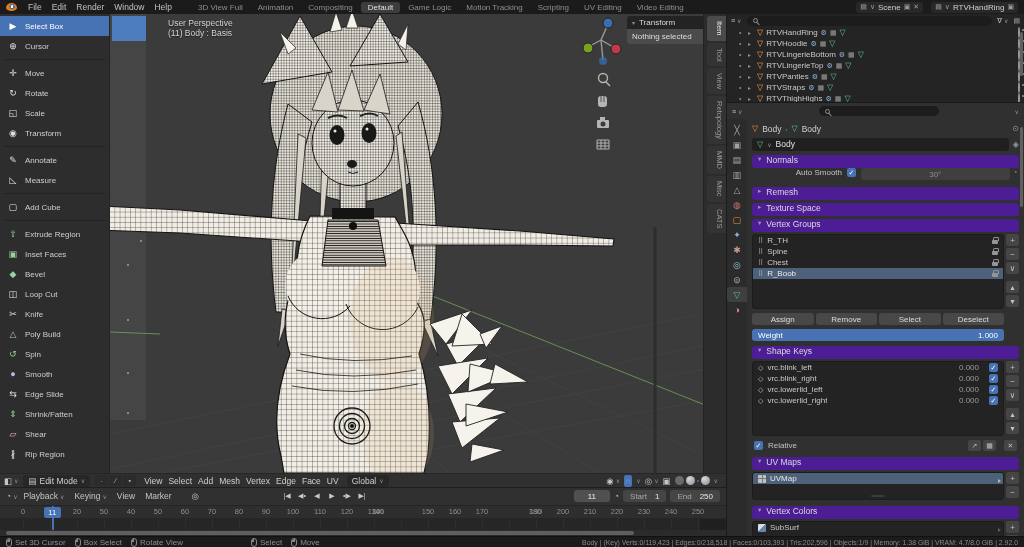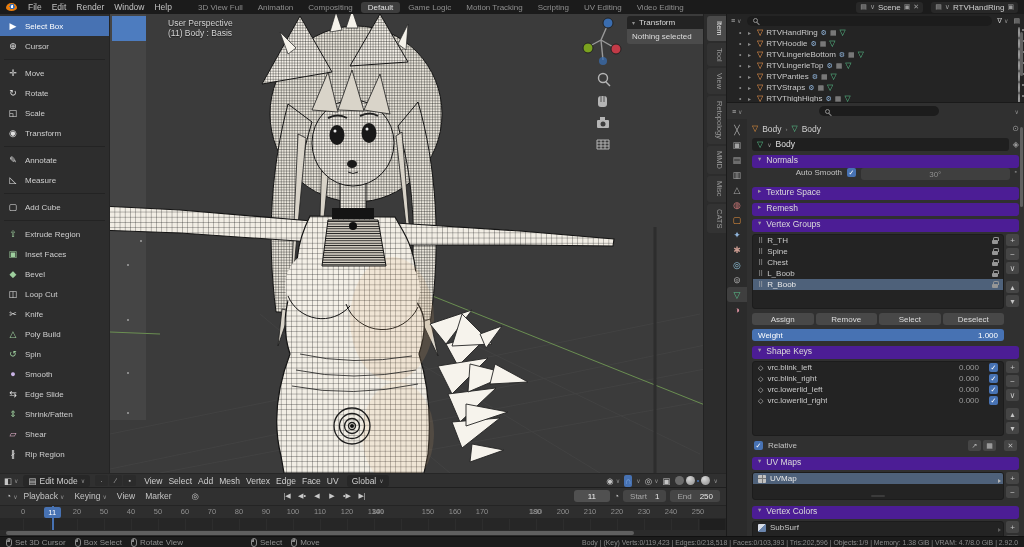--- a/index.html
+++ b/index.html
@@ -846,25 +846,25 @@
               <span>Normals</span>
             </div>
             <div class="asrow">
               <span class="aslabel">Auto Smooth</span>
               <span class="cb"></span>
               <span class="slider">30°</span>
               <span style="color:#777;font-size:7px">▪</span>
             </div>
             <div class="phead">
               <span class="arr">▸</span>
-              <span>Texture Space</span>
+              <span>Remesh</span>
             </div>
             <div class="phead">
               <span class="arr">▸</span>
-              <span>Remesh</span>
+              <span>Texture Space</span>
             </div>
 
             <div class="phead">
               <span class="arr">▾</span>
               <span>Vertex Groups</span>
             </div>
             <div class="listwrap">
               <div class="blist">
 
                   <div class="brow">
@@ -878,25 +878,20 @@
                     <span class="nm">Spine</span>
                     <span class="ic-lock"></span>
                   </div>
 
                   <div class="brow">
                     <span class="ic-vg">⠿</span>
                     <span class="nm">Chest</span>
                     <span class="ic-lock"></span>
                   </div>
 
-                  <div class="brow">
-                    <span class="ic-vg">⠿</span>
-                    <span class="nm">L_Boob</span>
-                    <span class="ic-lock"></span>
-                  </div>
 
                   <div class="brow sel">
                     <span class="ic-vg">⠿</span>
                     <span class="nm">R_Boob</span>
                     <span class="ic-lock"></span>
                   </div>
                 </div>
               <div class="btncol">
                 <span class="lst-btn">+</span>
                 <span class="lst-btn">−</span>

